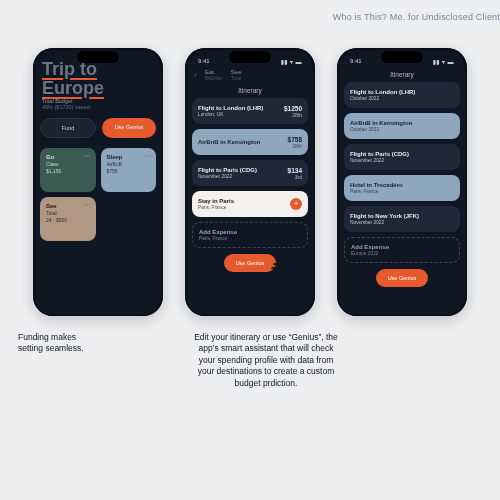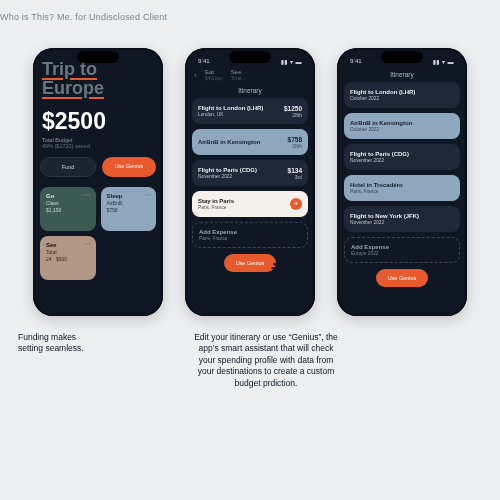--- a/index.html
+++ b/index.html
@@ -7,21 +7,21 @@
   body {
     background: #eceef0;
     font-family: -apple-system, Helvetica, Arial, sans-serif;
     color: #0f1724;
     position: relative;
     overflow: hidden;
   }
   .attribution {
     position: absolute;
     top: 12px; left: 0; right: 0;
-    text-align: left;
+    text-align: right;
     font-size: 9px;
     color: #7a8490;
     letter-spacing: .2px;
   }
   .phones {
     position: absolute;
     top: 48px; left: 0; right: 0;
     display: flex;
     justify-content: center;
     gap: 22px;
@@ -174,21 +174,20 @@
 
 <div class="attribution">Who is This? Me. for Undisclosed Client</div>
 
 <div class="phones">
 
   <div class="phone" style="padding-top:10px;">
     <div class="notch"></div>
 
     <div class="p1-title" style="white-space:pre-line;">Trip to
 Europe</div>
-    <div class="p1-amount">$2500</div>
     <div class="p1-sub">
       <span>Total Budget</span><br>
       <span style="opacity:.7;">49% ($1720) saved</span>
     </div>
 
     <div class="p1-ctas">
       <div class="btn-dark">Fund</div>
       <div class="btn-orange">Use Genius</div>
     </div>
 

